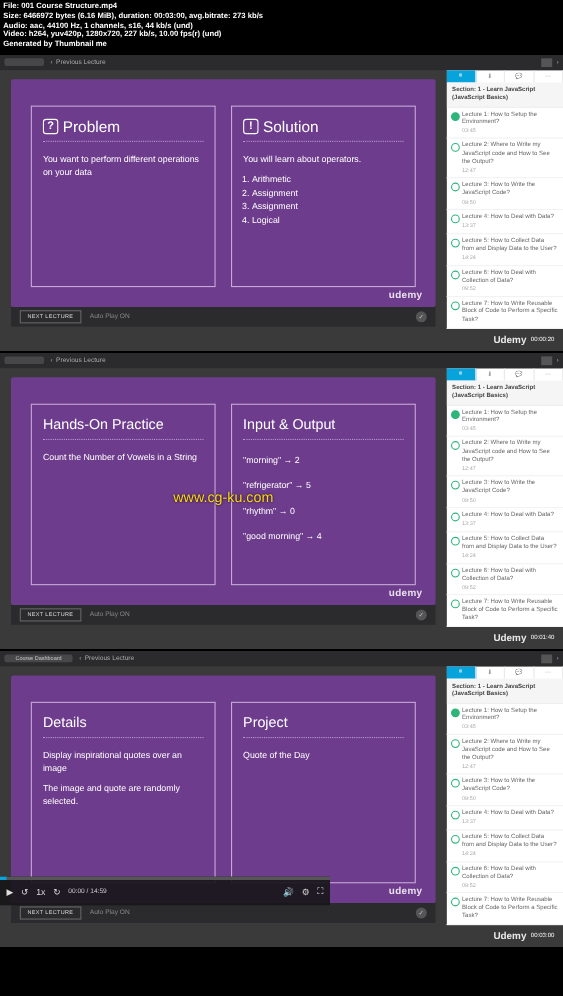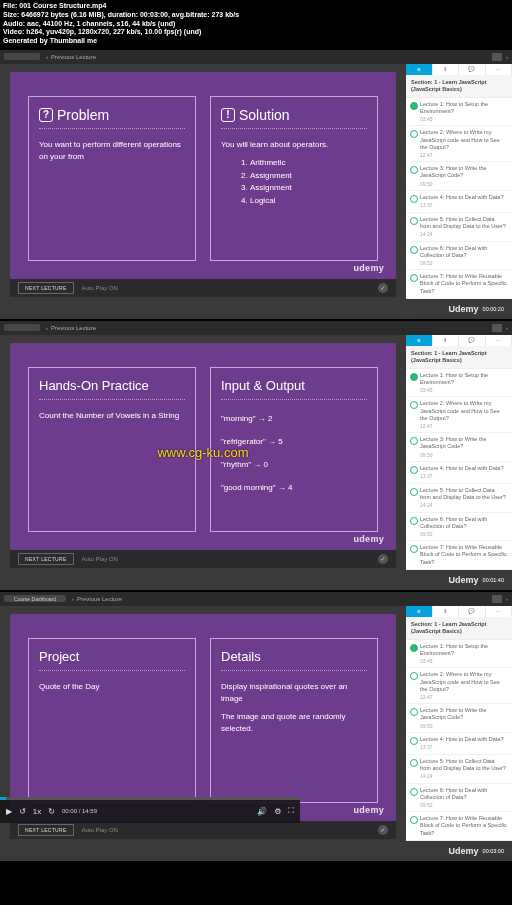--- a/index.html
+++ b/index.html
@@ -12,21 +12,21 @@
 .topbar .sp{flex:1}
 .topbar .flag{width:10px;height:8px;background:#555;margin-right:4px}
 .topbar .car{color:#aaa}
 .area{display:flex;height:235px}
 .stage{flex:1;background:#3a3a3a;display:flex;flex-direction:column;position:relative;padding:8px 10px 2px}
 .slide{flex:1;background:#6e3c8c;border-radius:2px;display:flex;gap:14px;padding:24px 18px 18px;position:relative}
 .card{border:1px solid #c7a9d9;flex:1;padding:10px 10px;color:#fff;display:flex;flex-direction:column;gap:6px}
 .card .ttl{font-size:14px;font-weight:300;display:flex;align-items:center;gap:4px;border-bottom:1px dotted #b99ad0;padding-bottom:5px;margin-bottom:4px}
 .card .ttl .ic{width:14px;height:14px;border:1px solid #fff;border-radius:3px;display:flex;align-items:center;justify-content:center;font-size:10px;font-weight:bold}
 .card .bd{font-size:8px;line-height:1.5}
-.card ol{margin-left:29px;font-size:8px;line-height:1.6}
+.card ol{margin-left:8px;font-size:8px;line-height:1.6}
 .card .ttlc{font-size:13px;text-align:left;border-bottom:1px dotted #b99ad0;padding-bottom:6px;margin-bottom:4px;font-weight:300}
 .card .line{font-size:8px;margin:4px 0}
 .ulogo{position:absolute;bottom:6px;right:12px;color:#fff;font-size:9px;font-weight:bold;letter-spacing:.3px;opacity:.85}
 .botbar{height:18px;background:#2b2b2d;display:flex;align-items:center;padding:0 8px;gap:8px;font-size:6px;color:#888}
 .nextbtn{border:1px solid #666;padding:2px 6px;font-size:5px;color:#ddd;letter-spacing:.3px}
 .chk{width:10px;height:10px;border-radius:50%;background:#555;color:#ccc;display:flex;align-items:center;justify-content:center;font-size:6px;margin-left:auto}
 .panel{width:106px;background:#fff;color:#333;display:flex;flex-direction:column;font-size:5.5px}
 .panel .tabs{display:flex;height:16px}
 .panel .tabs .t{flex:1;display:flex;align-items:center;justify-content:center;border-right:1px solid #e8e8e8;color:#999}
 .panel .tabs .t.act{background:#07a3dc;color:#fff}
@@ -68,21 +68,21 @@
   <div class="car">›</div>
  </div>
  <div class="area">
   <div class="stage">
    <div class="slide">
     <div class="card">
      <div class="ttl">
               <span class="ic">?</span>
               <span>Problem</span>
             </div>
-     <div class="bd">You want to perform different operations on your from</div>
+     <div class="bd">You want to perform different operations on your data</div>
     </div>
     <div class="card">
      <div class="ttl">
               <span class="ic">!</span>
               <span>Solution</span>
             </div>
      <div class="bd">You will learn about operators.</div>
      <ol>
       <li>Arithmetic</li>
       <li>Assignment</li>
@@ -226,27 +226,27 @@
         <span>Previous Lecture</span>
       </div>
   <div class="sp"></div>
   <div class="flag"></div>
   <div class="car">›</div>
  </div>
  <div class="area">
   <div class="stage">
    <div class="slide">
     <div class="card">
-     <div class="ttlc">Project</div>
-     <div class="bd">Quote of the Day</div>
-    </div>
-    <div class="card">
      <div class="ttlc">Details</div>
      <div class="bd">Display inspirational quotes over an image</div>
      <div class="bd">The image and quote are randomly selected.</div>
+    </div>
+    <div class="card">
+     <div class="ttlc">Project</div>
+     <div class="bd">Quote of the Day</div>
     </div>
     <div class="ulogo">udemy</div>
    </div>
    <div class="botbar">
     <div class="nextbtn">NEXT LECTURE</div>
     <span>Auto Play ON</span>
     <div class="chk">✓</div>
    </div>
    <div class="player">
     <div class="bar">

